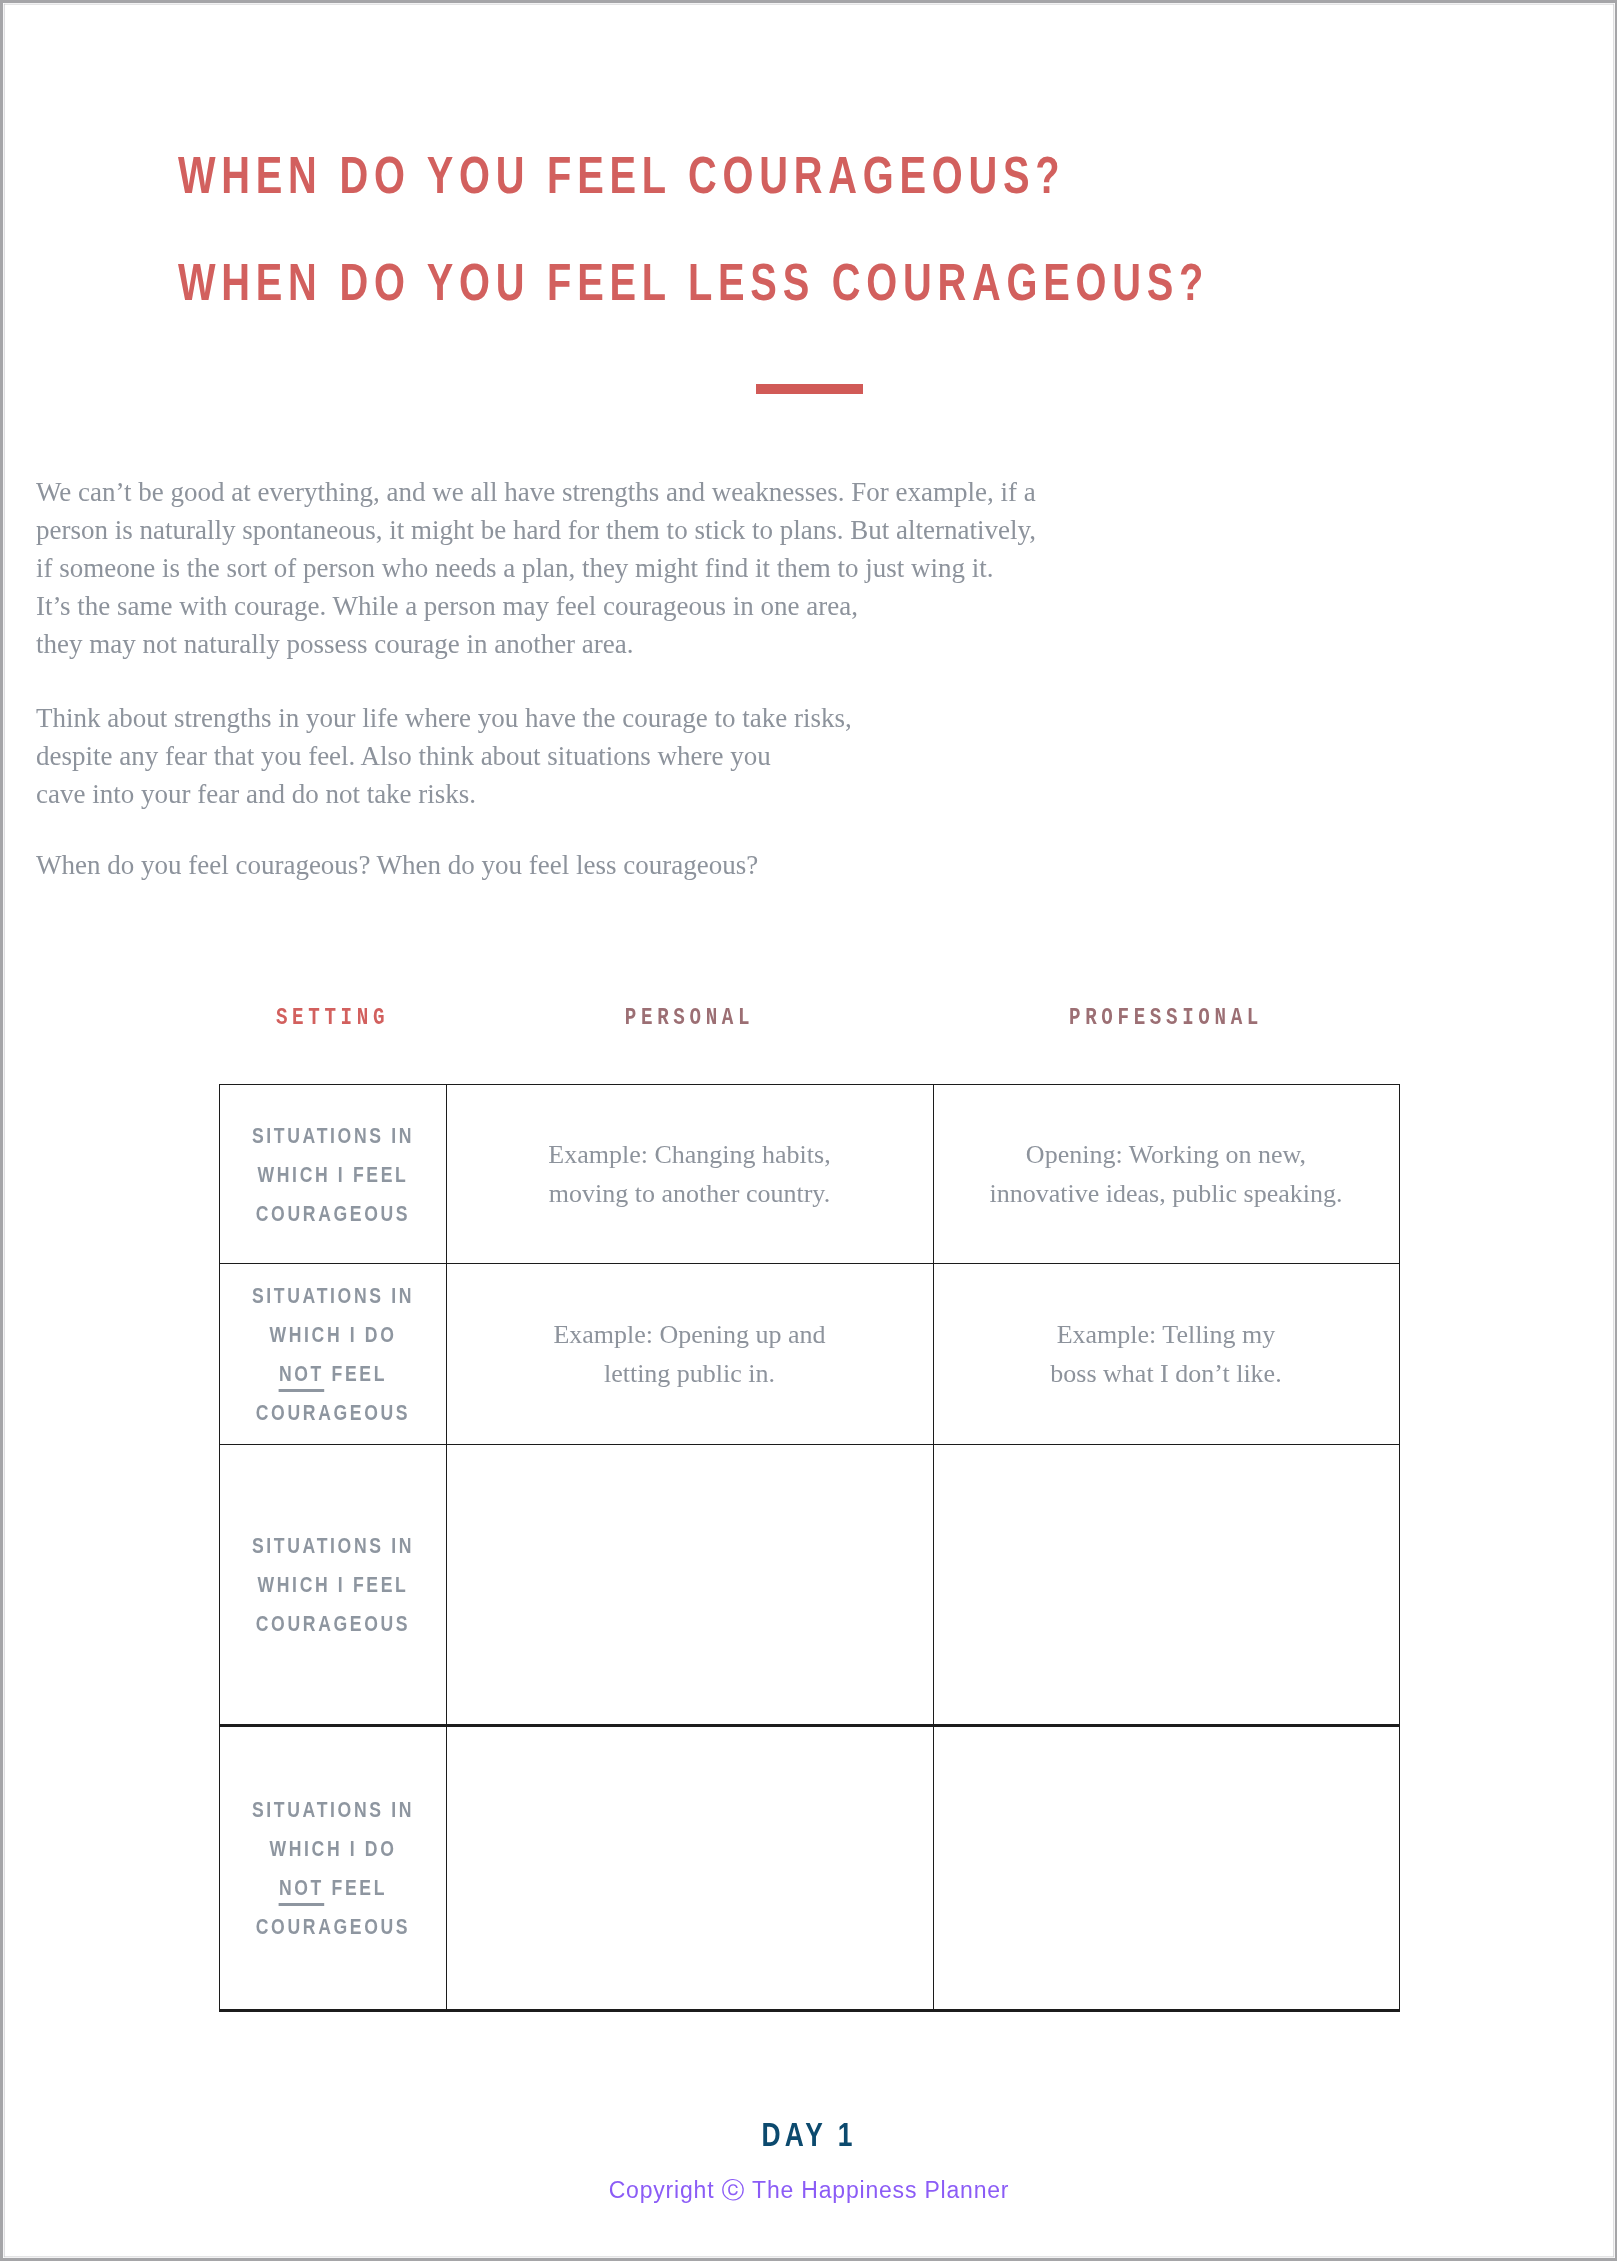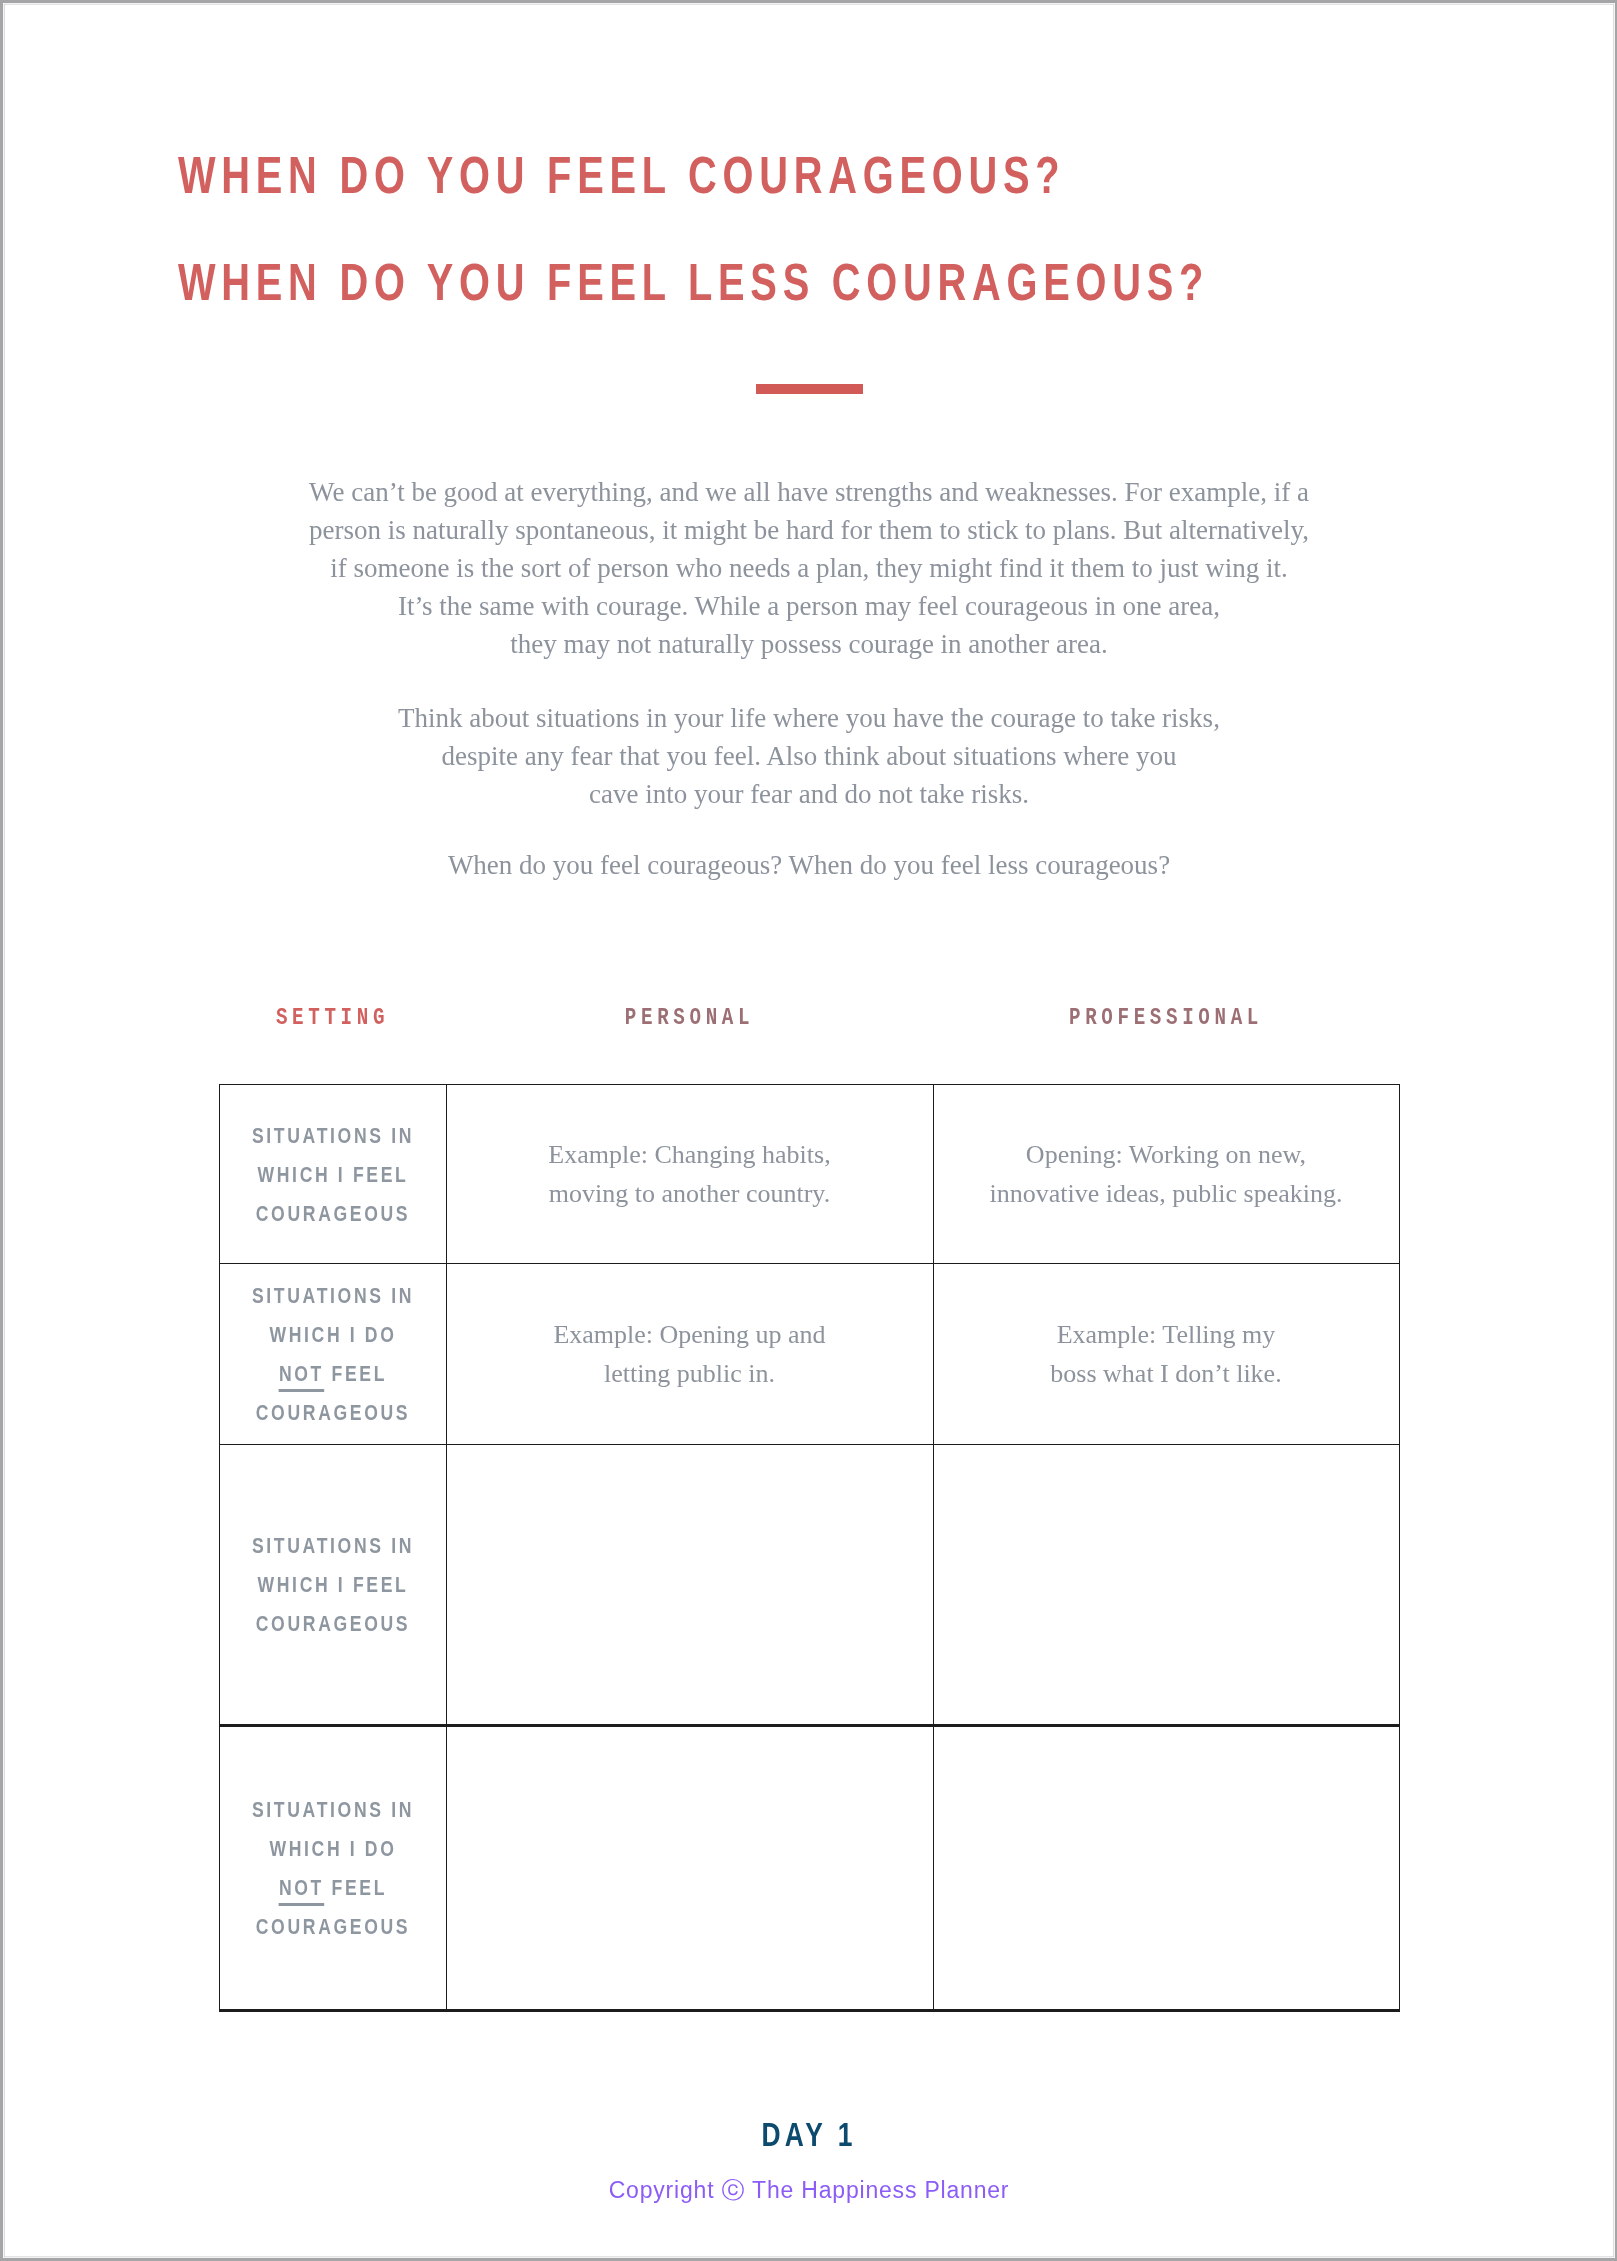--- a/index.html
+++ b/index.html
@@ -24,24 +24,24 @@
     color: #d2605e;
     font-family: "Liberation Sans", sans-serif;
     font-weight: bold;
     font-size: 51px;
   }
   .title .line { line-height: 107px; letter-spacing: 7.4px; transform: scaleX(0.78); }
 
   .divider { width: 107px; height: 10px; background: #d15a57; margin: 48px auto 0; }
 
   .para {
-    text-align: center;
     color: #8d939c;
     font-size: 27px;
     line-height: 38px;
+    padding-left: 36px;
   }
   .p1 { margin-top: 79px; }
   .p2 { margin-top: 36px; }
   .question { margin-top: 33px; }
 
   .colheads {
     width: 1180px;
     margin: 120px auto 12px;
     display: grid;
     grid-template-columns: 227px 487px 466px;
@@ -126,21 +126,21 @@
 
 <div class="para p1">
   <div>We can’t be good at everything, and we all have strengths and weaknesses. For example, if a</div>
   <div>person is naturally spontaneous, it might be hard for them to stick to plans. But alternatively,</div>
   <div>if someone is the sort of person who needs a plan, they might find it them to just wing it.</div>
   <div>It’s the same with courage. While a person may feel courageous in one area,</div>
   <div>they may not naturally possess courage in another area.</div>
 </div>
 
 <div class="para p2">
-  <div>Think about situations in your life where you have the courage to take risks,</div>
+  <div>Think about strengths in your life where you have the courage to take risks,</div>
   <div>despite any fear that you feel. Also think about situations where you</div>
   <div>cave into your fear and do not take risks.</div>
 </div>
 
 <div class="para question">When do you feel courageous? When do you feel less courageous?</div>
 
 <div class="colheads">
   <div class="h setting">SETTING</div>
   <div class="h">PERSONAL</div>
   <div class="h">PROFESSIONAL</div>

